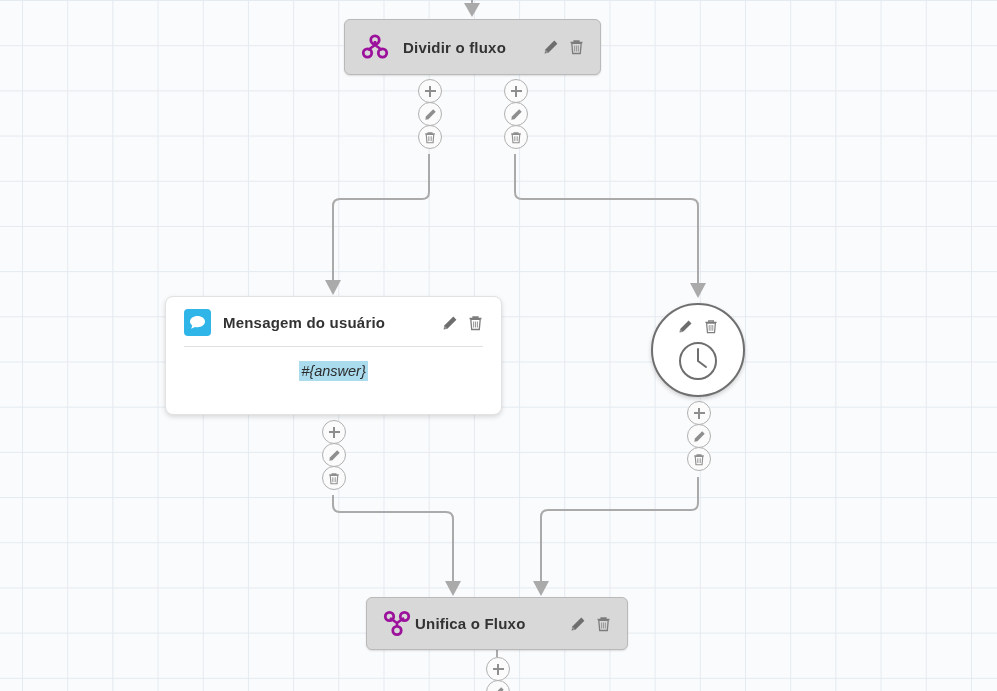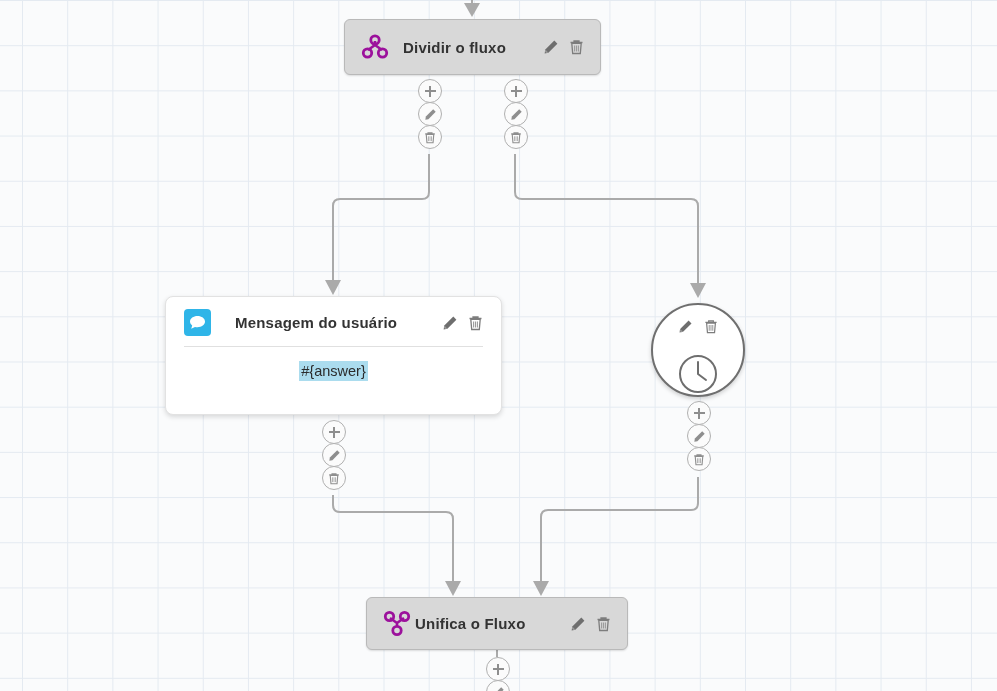--- a/index.html
+++ b/index.html
@@ -42,21 +42,20 @@
     stroke-linejoin: round;
   }
   .arrow-head {
     fill: #aaaaaa;
   }
 
   
   .node {
     position: absolute;
     box-sizing: border-box;
-    justify-content: space-between;
   }
 
   .node-gray {
     background: #d8d8d8;
     border: 1px solid #b9b9b9;
     border-radius: 6px;
     box-shadow: 0 1px 2px rgba(0,0,0,0.13);
     display: flex;
     align-items: center;
     padding: 0 16px;
@@ -119,34 +118,35 @@
     justify-content: center;
     cursor: pointer;
   }
 
   
   .card-head {
     display: flex;
     align-items: center;
     padding: 12px 18px 10px 18px;
   }
-  .card-head .node-title { margin-left: 24px; }
+  .card-head .node-title { margin-left: 12px; }
   .card-divider {
     height: 1px;
     background: #e0e0e0;
     margin: 0 18px;
   }
   .card-body {
     padding: 14px 18px 18px 18px;
     text-align: center;
   }
   .var-chip {
     display: inline-block;
     background: #abdcee;
     color: #2b2b2b;
+    font-style: italic;
     font-size: 14.5px;
     padding: 1px 2px;
     line-height: 1.25;
     font-family: "Liberation Sans", sans-serif;
   }
 
   
   .circle-actions {
     display: flex;
     gap: 10px;

